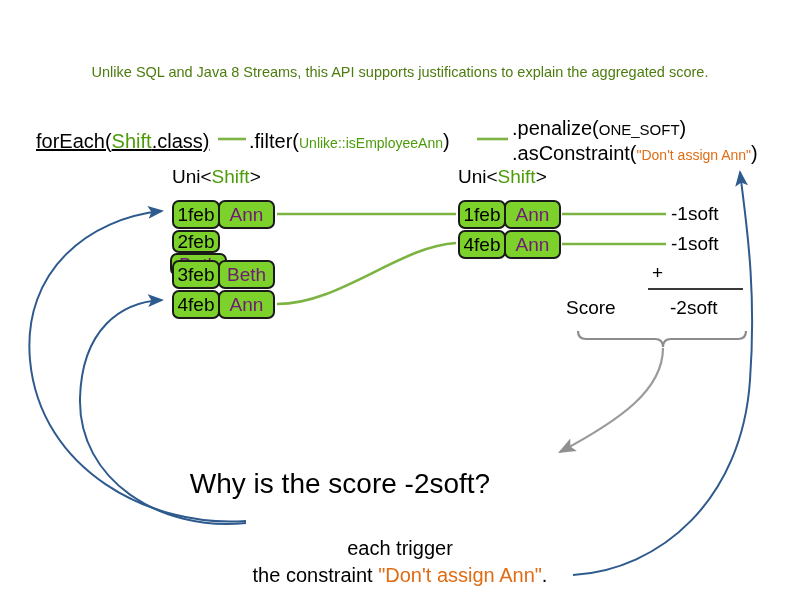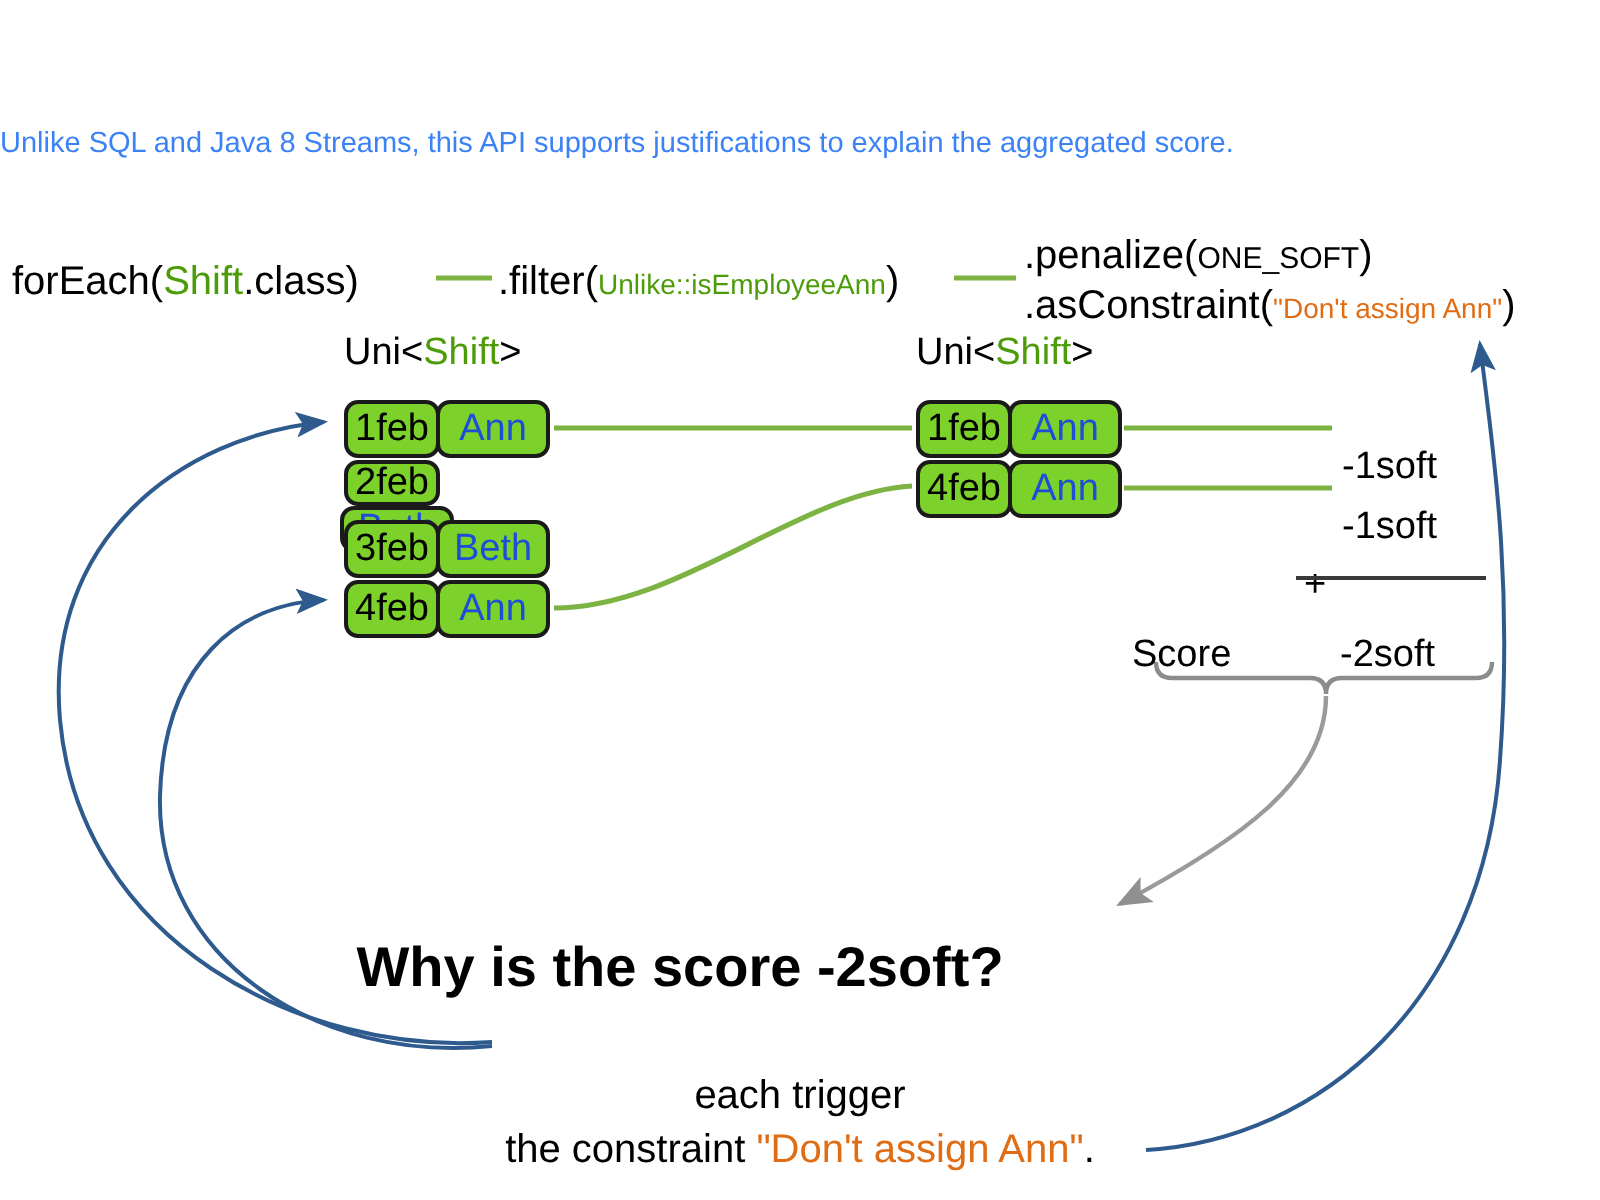--- a/index.html
+++ b/index.html
@@ -30,37 +30,38 @@
     left: 0; top: 18px;
     width: 800px;
     text-align: center;
     font-size: 37px;
     color: #000000;
     white-space: nowrap;
   }
   #subtitle {
     left: 0; top: 64px;
     width: 800px;
+    text-align: center;
     font-size: 14.5px;
-    color: #3b82f6;
+    color: #4d7c0f;
     white-space: nowrap;
   }
 
   
   .code {
     font-size: 20px;
     color: #000000;
     white-space: nowrap;
   }
   .code .green { color: #4C9C0A; }
   .code .orange { color: #E06C14; }
   .code .small { font-size: 14px; }
   .code .smallcaps { font-size: 15px; }
 
-  #code-foreach { left: 6px; top: 130px; }
+  #code-foreach { left: 36px; top: 130px; text-decoration: underline; }
   #code-filter  { left: 249px; top: 130px; }
   #code-penalize { left: 512px; top: 117px; }
   #code-asconstraint { left: 512px; top: 142px; }
 
   
   .uni-label {
     font-size: 19px;
     color: #000000;
     white-space: nowrap;
   }
@@ -85,48 +86,47 @@
     font-size: 19px;
     line-height: 1;
   }
   .card .date {
     width: 48px;
     color: #000000;
   }
   .card .name {
     width: 57px;
     margin-left: -2px;
-    color: #1d4ed8;
+    color: #701a75;
   }
 
   
   .score-text {
     font-size: 19px;
     color: #000000;
     white-space: nowrap;
-    margin-top: 20px;
   }
   #soft-1 { left: 671px; top: 203px; }
   #soft-2 { left: 671px; top: 233px; }
   #plus-sign { left: 652px; top: 262px; font-size: 19px; }
   #sum-rule {
     left: 648px; top: 288px;
     width: 95px; height: 0;
     border-top: 2px solid #3a3a3a;
   }
   #score-label { left: 566px; top: 297px; }
   #score-value { left: 670px; top: 297px; }
 
   
   #why-heading {
     left: 0; top: 468px;
     width: 680px;
     text-align: center;
     font-size: 28px;
-    font-weight: bold;
+    font-weight: normal;
     color: #000000;
     white-space: nowrap;
   }
   .explain-line {
     width: 800px;
     left: 0;
     text-align: center;
     font-size: 20px;
     color: #000000;
     white-space: nowrap;

